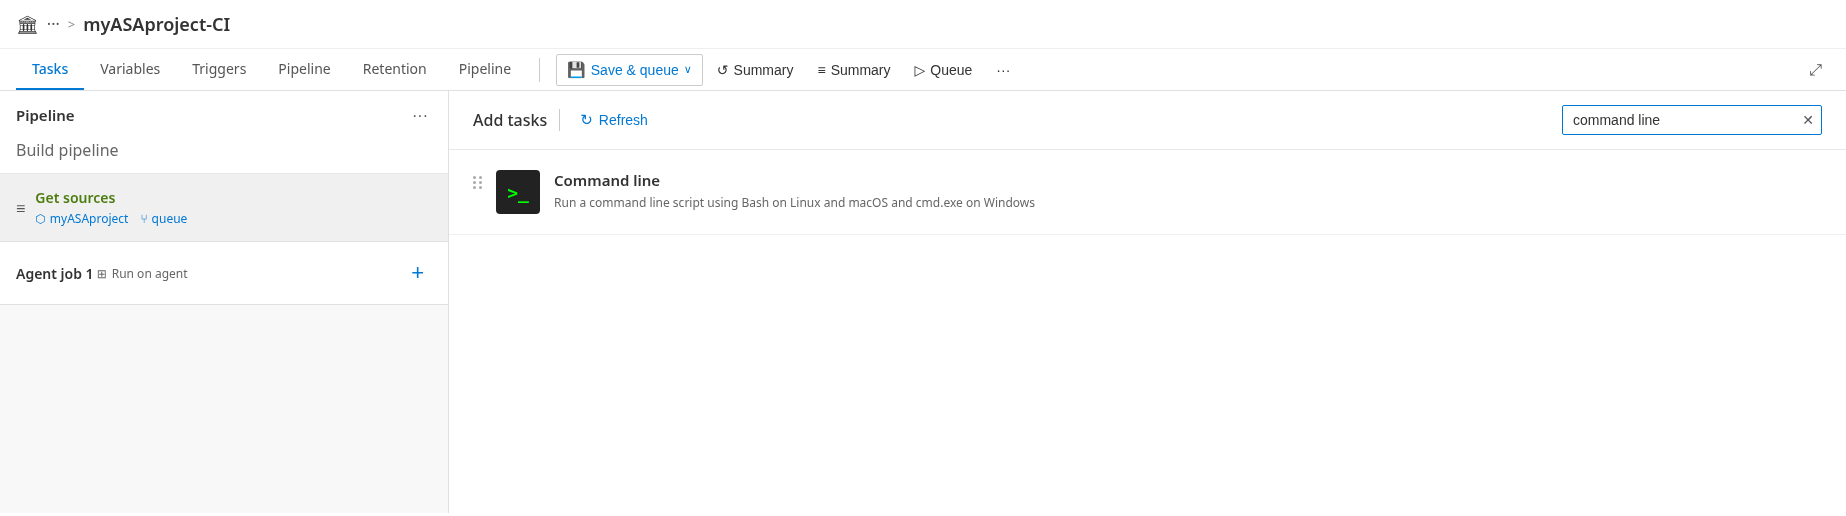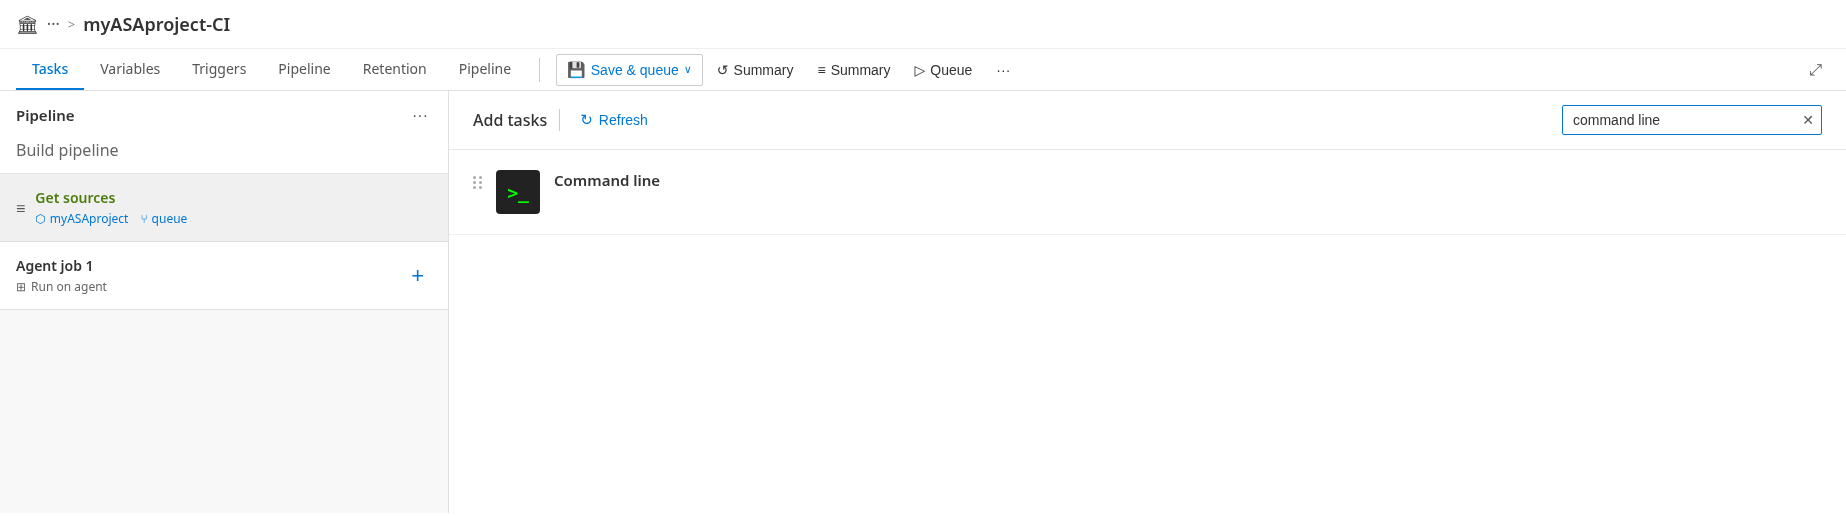--- a/index.html
+++ b/index.html
@@ -133,21 +133,21 @@
     
     .agent-job-row {
       display: flex;
       align-items: center;
       justify-content: space-between;
       padding: 14px 16px;
       background: #fff;
       border-bottom: 1px solid #e0e0e0;
       cursor: pointer;
     }
-    .agent-job-info { display: flex; flex-direction: column; gap: 3px; }
+    .agent-job-info { display: flex; gap: 3px; }
     .agent-job-title { font-size: 14px; font-weight: 600; color: #333; }
     .agent-job-sub { display: flex; align-items: center; gap: 5px; font-size: 12px; color: #666; }
     .add-btn {
       background: none;
       border: none;
       cursor: pointer;
       font-size: 22px;
       color: #0078d4;
       padding: 4px 8px;
     }
@@ -366,18 +366,19 @@
         <div class="drag-dot-row">
           <div class="drag-dot"></div>
           <div class="drag-dot"></div>
         </div>
       </div>
       <div class="task-icon-box">
         <span style="font-family: monospace; font-weight: bold; color: #0f0; font-size: 18px;">&gt;_</span>
       </div>
       <div class="task-details">
         <div class="task-name">Command line</div>
+        <div class="task-desc">Run a command line script using Bash on Linux and macOS and cmd.exe on Windows</div>
       </div>
     </div>
 
 
   </div>
 </div>
 
 </body></html>

